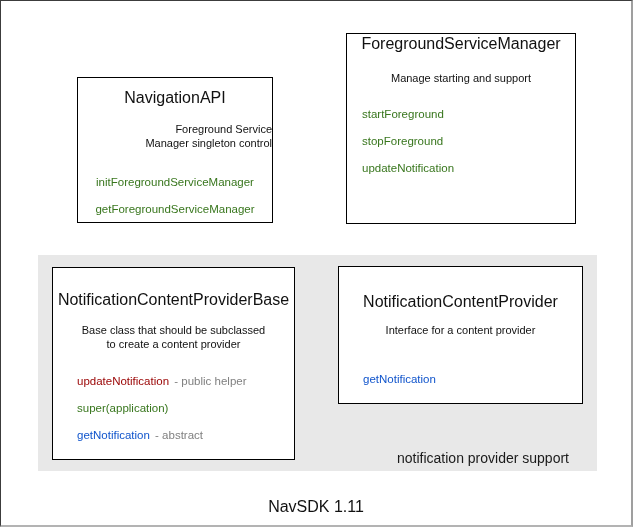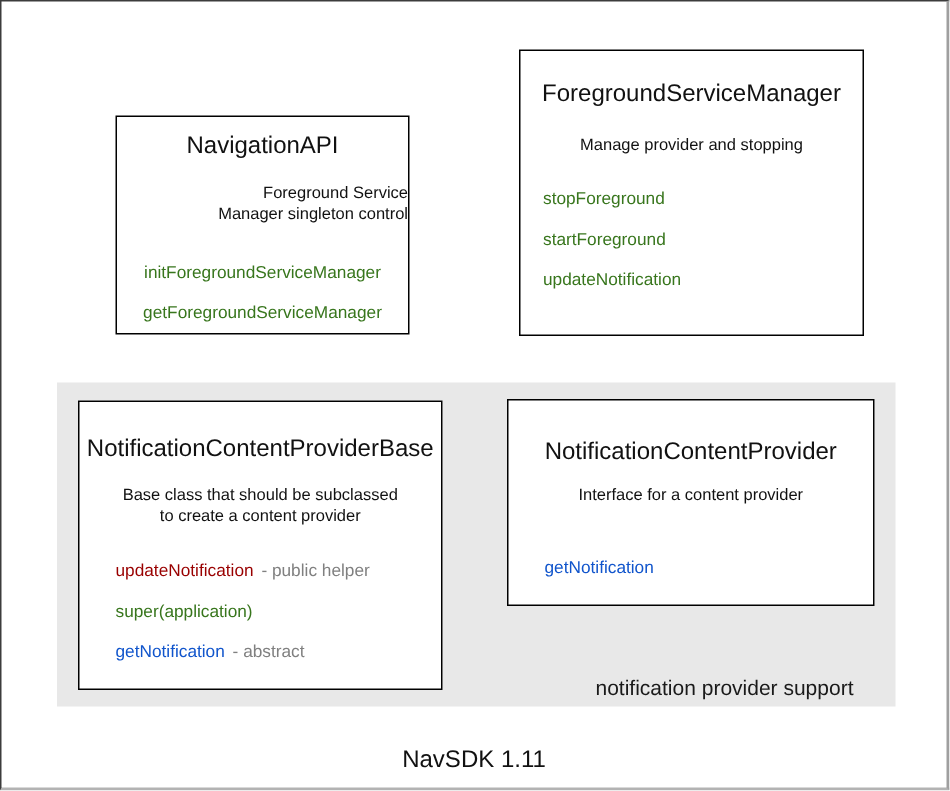--- a/index.html
+++ b/index.html
@@ -37,21 +37,21 @@
   }
 
   .cls-box {
     position: absolute;
     background: #ffffff;
     border: 1px solid #000000;
     box-sizing: border-box;
     text-align: center;
   }
   .box1 { left: 76px;  top: 76px;  width: 196px; height: 146px; padding-top: 10px; }
-  .box2 { left: 345px; top: 32px;  width: 230px; height: 191px; padding-top: 19px; }
+  .box2 { left: 345px; top: 32px;  width: 230px; height: 191px; }
   .box3 { left: 51px;  top: 266px; width: 243px; height: 193px; padding-top: 22px; }
   .box4 { left: 337px; top: 265px; width: 245px; height: 138px; padding-top: 25px; }
 
   .cls-title { font-size: 16px; line-height: 19px; white-space: nowrap; }
   .cls-desc  { font-size: 11px; line-height: 13.5px; }
   .box1 .cls-desc { margin-top: 16px; text-align: right; }
   .box2 .cls-desc { margin-top: 19px; }
   .box3 .cls-desc { margin-top: 15px; }
   .box4 .cls-desc { margin-top: 13px; }
 
@@ -95,28 +95,28 @@
       </div>
       <div class="method">
         <span style="color: rgb(56, 118, 29);">getForegroundServiceManager</span>
       </div>
     </div>
   </div>
 
   <div class="cls-box box2">
     <div class="cls-title">ForegroundServiceManager</div>
     <div class="cls-desc">
-      <div>Manage provider and stopping</div>
+      <div>Manage starting and support</div>
     </div>
     <div class="methods">
       <div class="method">
-        <span style="color: rgb(56, 118, 29);">stopForeground</span>
+        <span style="color: rgb(56, 118, 29);">startForeground</span>
       </div>
       <div class="method">
-        <span style="color: rgb(56, 118, 29);">startForeground</span>
+        <span style="color: rgb(56, 118, 29);">stopForeground</span>
       </div>
       <div class="method">
         <span style="color: rgb(56, 118, 29);">updateNotification</span>
       </div>
     </div>
   </div>
 
   <div class="cls-box box3">
     <div class="cls-title">NotificationContentProviderBase</div>
     <div class="cls-desc">

